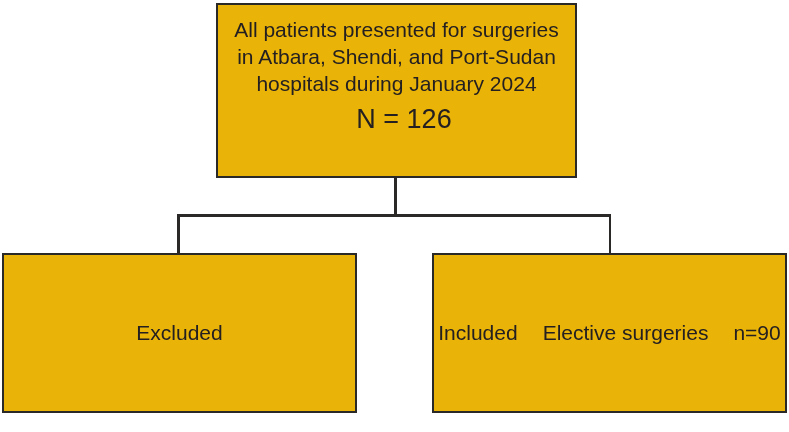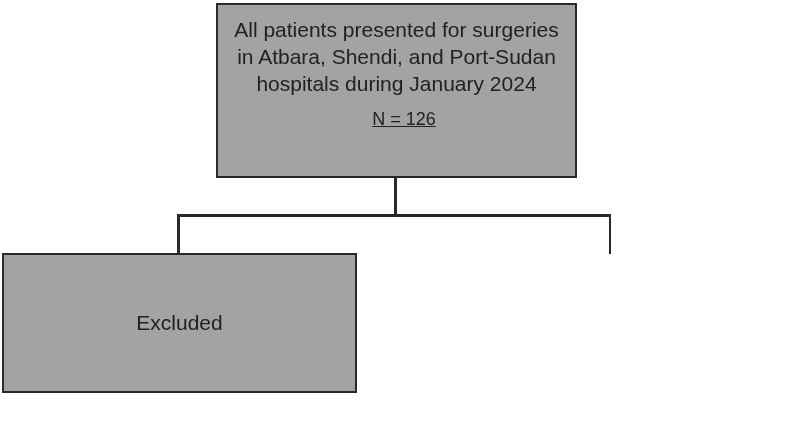--- a/index.html
+++ b/index.html
@@ -7,45 +7,44 @@
     position: relative;
     width: 789px;
     height: 432px;
     background: var(--bg, #ffffff);
     font-family: "Liberation Sans", sans-serif;
     color: var(--text, #242021);
     overflow: hidden;
   }
   .box {
     position: absolute;
-    background: #a3a3a3;
+    background: #eab308;
     border: 2.5px solid var(--line, #2b2828);
     box-sizing: border-box;
     text-align: center;
   }
   .box-top {
     left: 216px; top: 3px;
     width: 361px; height: 175px;
     padding-top: 11px;
   }
   .box-top .para {
     margin: 0 auto;
     width: 336px;
     font-size: 21px;
     line-height: 27px;
   }
   .box-top .count {
     margin: 9px 0 0 15px;
-    font-size: 18px;
+    font-size: 27px;
     line-height: 27px;
-    text-decoration: underline;
   }
   .box-bottom {
     top: 253px;
-    width: 355px; height: 140px;
+    width: 355px; height: 160px;
     display: flex;
     flex-direction: row;
     justify-content: center;
     align-items: center;
     gap: 25px;
   }
   .box-bottom p { margin: 0; font-size: 21px; line-height: 26px; }
   .box-left  { left: 2px; }
   .box-right { left: 432px; }
   .connector { position: absolute; background: var(--line, #2b2828); }
@@ -66,14 +65,19 @@
 
   <div class="connector stem"></div>
   <div class="connector hbar"></div>
   <div class="connector drop-left"></div>
   <div class="connector drop-right"></div>
 
   <div class="box box-bottom box-left">
     <p>Excluded</p>
   </div>
 
+  <div class="box box-bottom box-right">
+    <p>Included</p>
+    <p>Elective surgeries</p>
+    <p>n=90</p>
+  </div>
 
 </div>
 
 </body></html>

